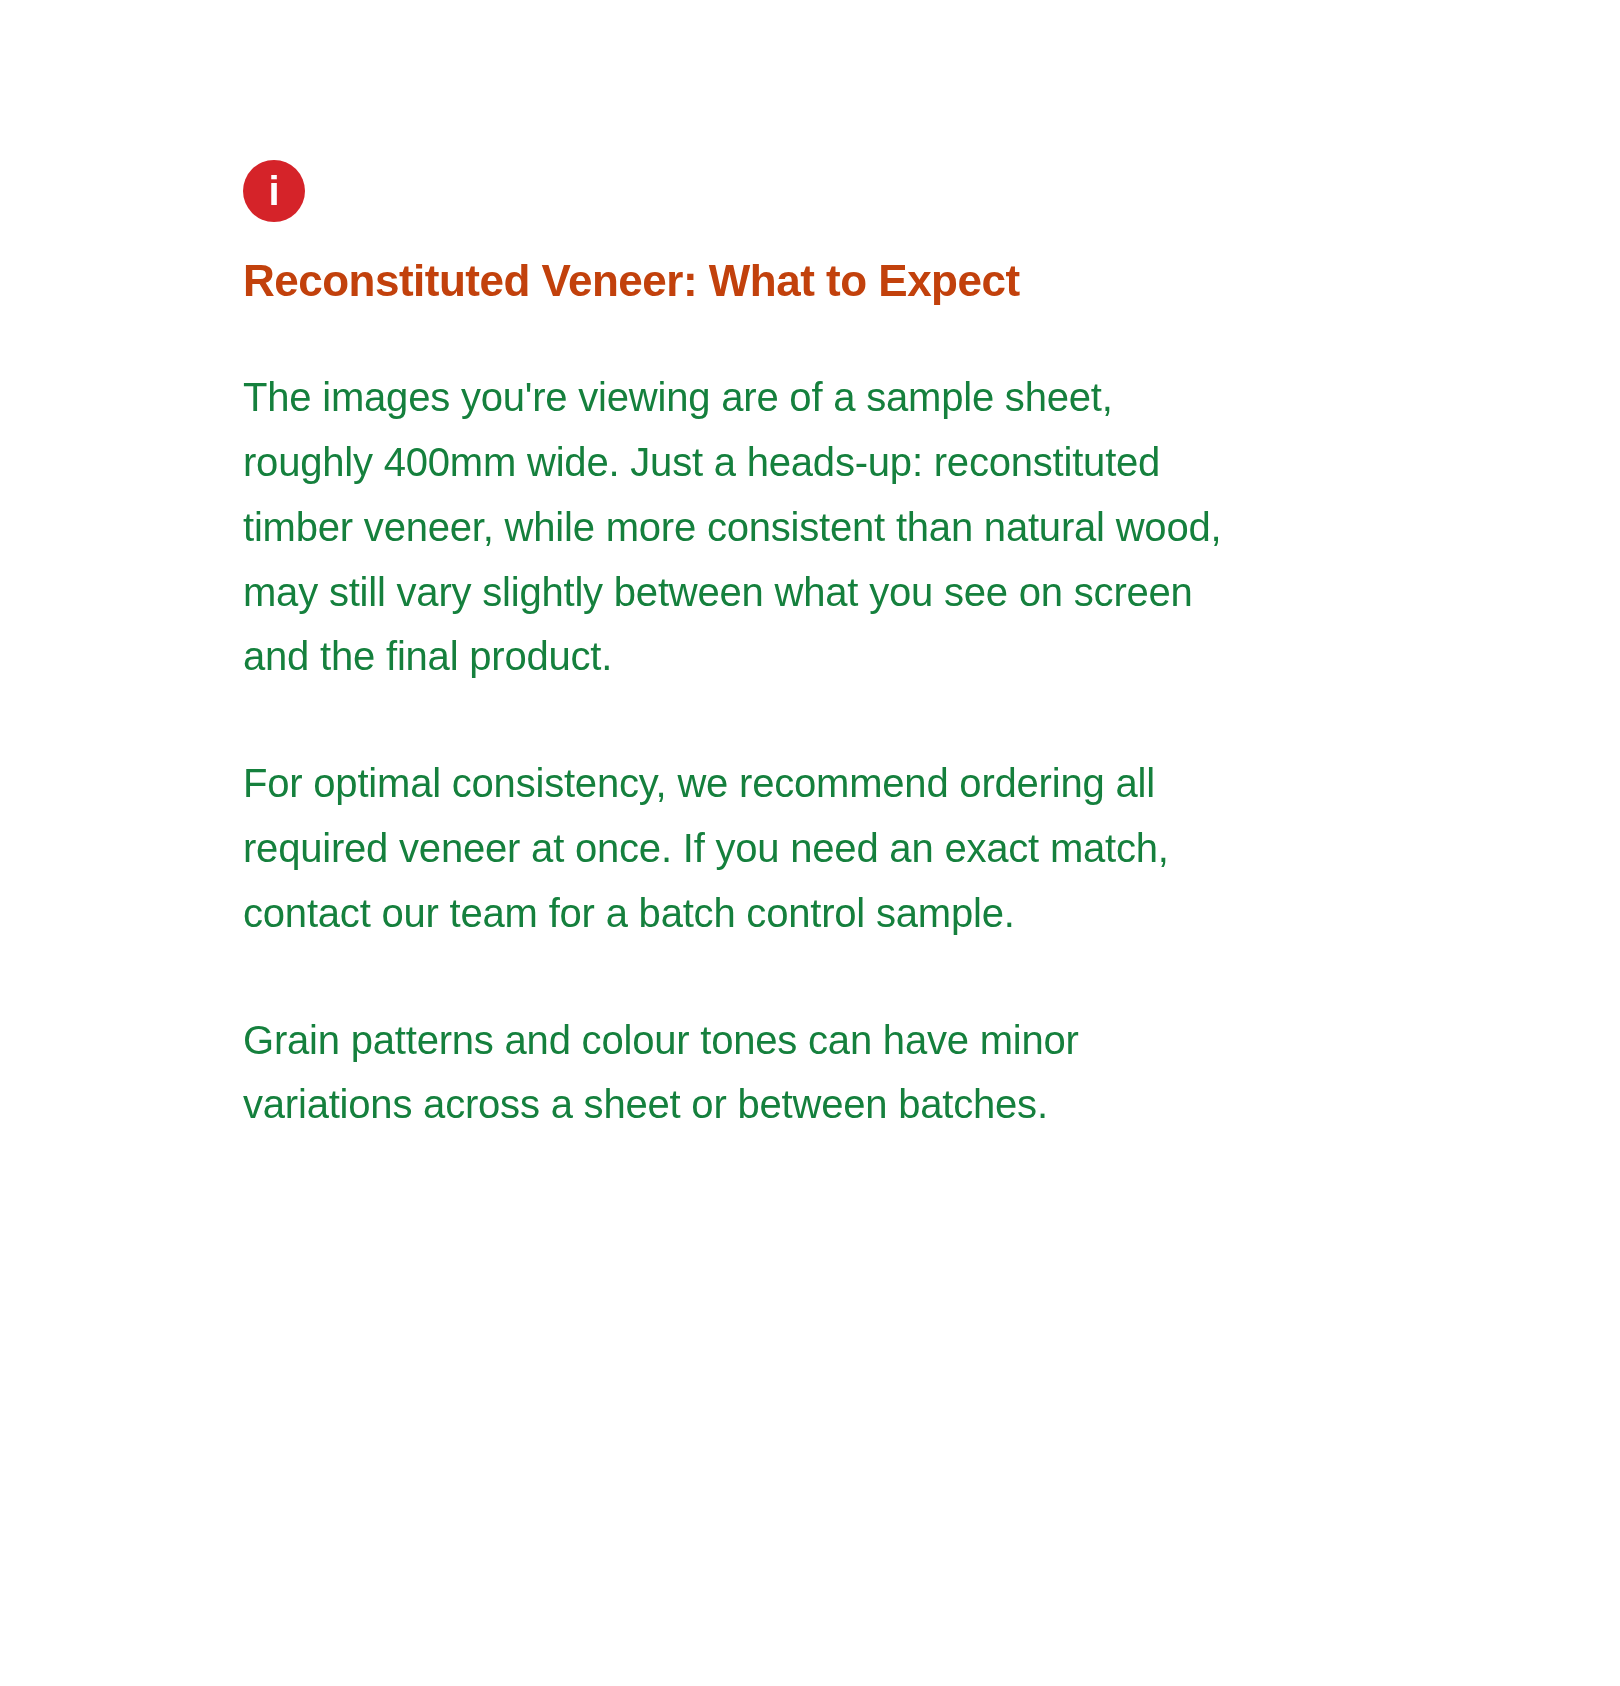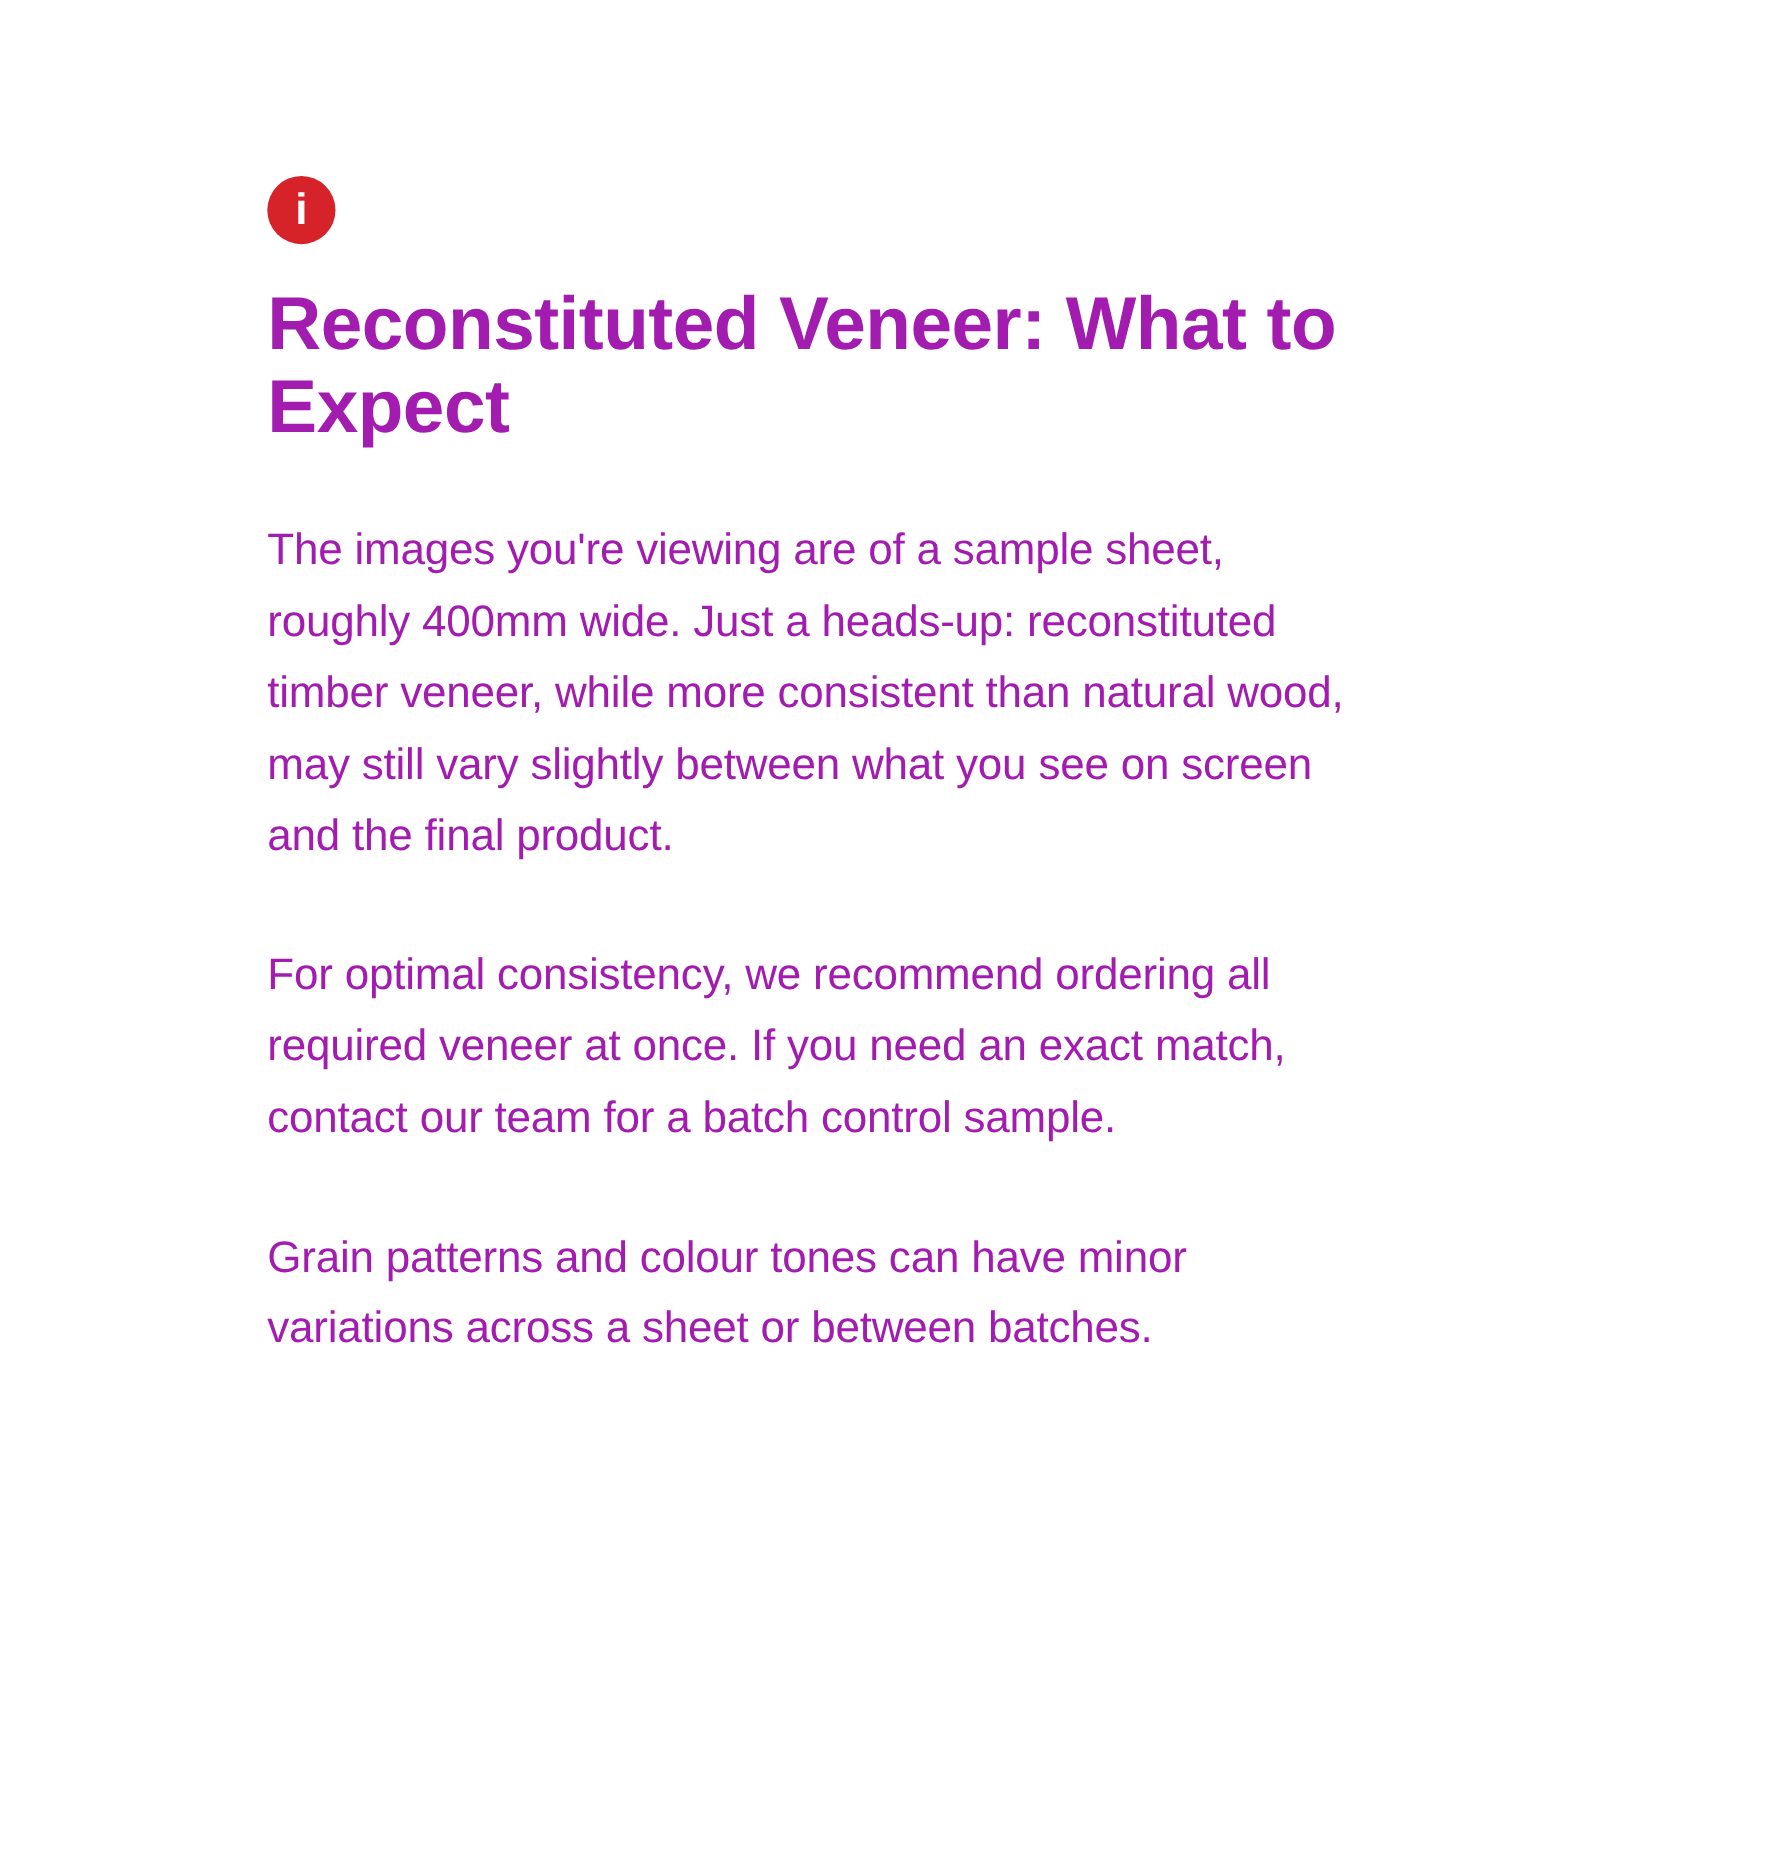--- a/index.html
+++ b/index.html
@@ -48,36 +48,36 @@
     font-weight: bold;
     font-size: 40px;
     line-height: 1;
     letter-spacing: 0;
   }
 
   
   .panel-title {
     margin: 0;
     padding: 0;
-    color: #a21caf;
+    color: #c2410c;
     font-family: "Liberation Sans", sans-serif;
     font-weight: bold;
-    font-size: 68px;
+    font-size: 44px;
     line-height: 1.12;
     letter-spacing: -0.5px;
     max-width: 1000px;
   }
 
   
   .panel-body {
     margin-top: 60px;
   }
   .panel-body p {
     margin: 0 0 62px 0;
-    color: #a21caf;
+    color: #15803d;
     font-family: "Liberation Sans", sans-serif;
     font-weight: normal;
     font-size: 40px;
     line-height: 1.62;
     letter-spacing: -0.2px;
     max-width: 1010px;
   }
   .panel-body p:last-child {
     margin-bottom: 0;
   }

